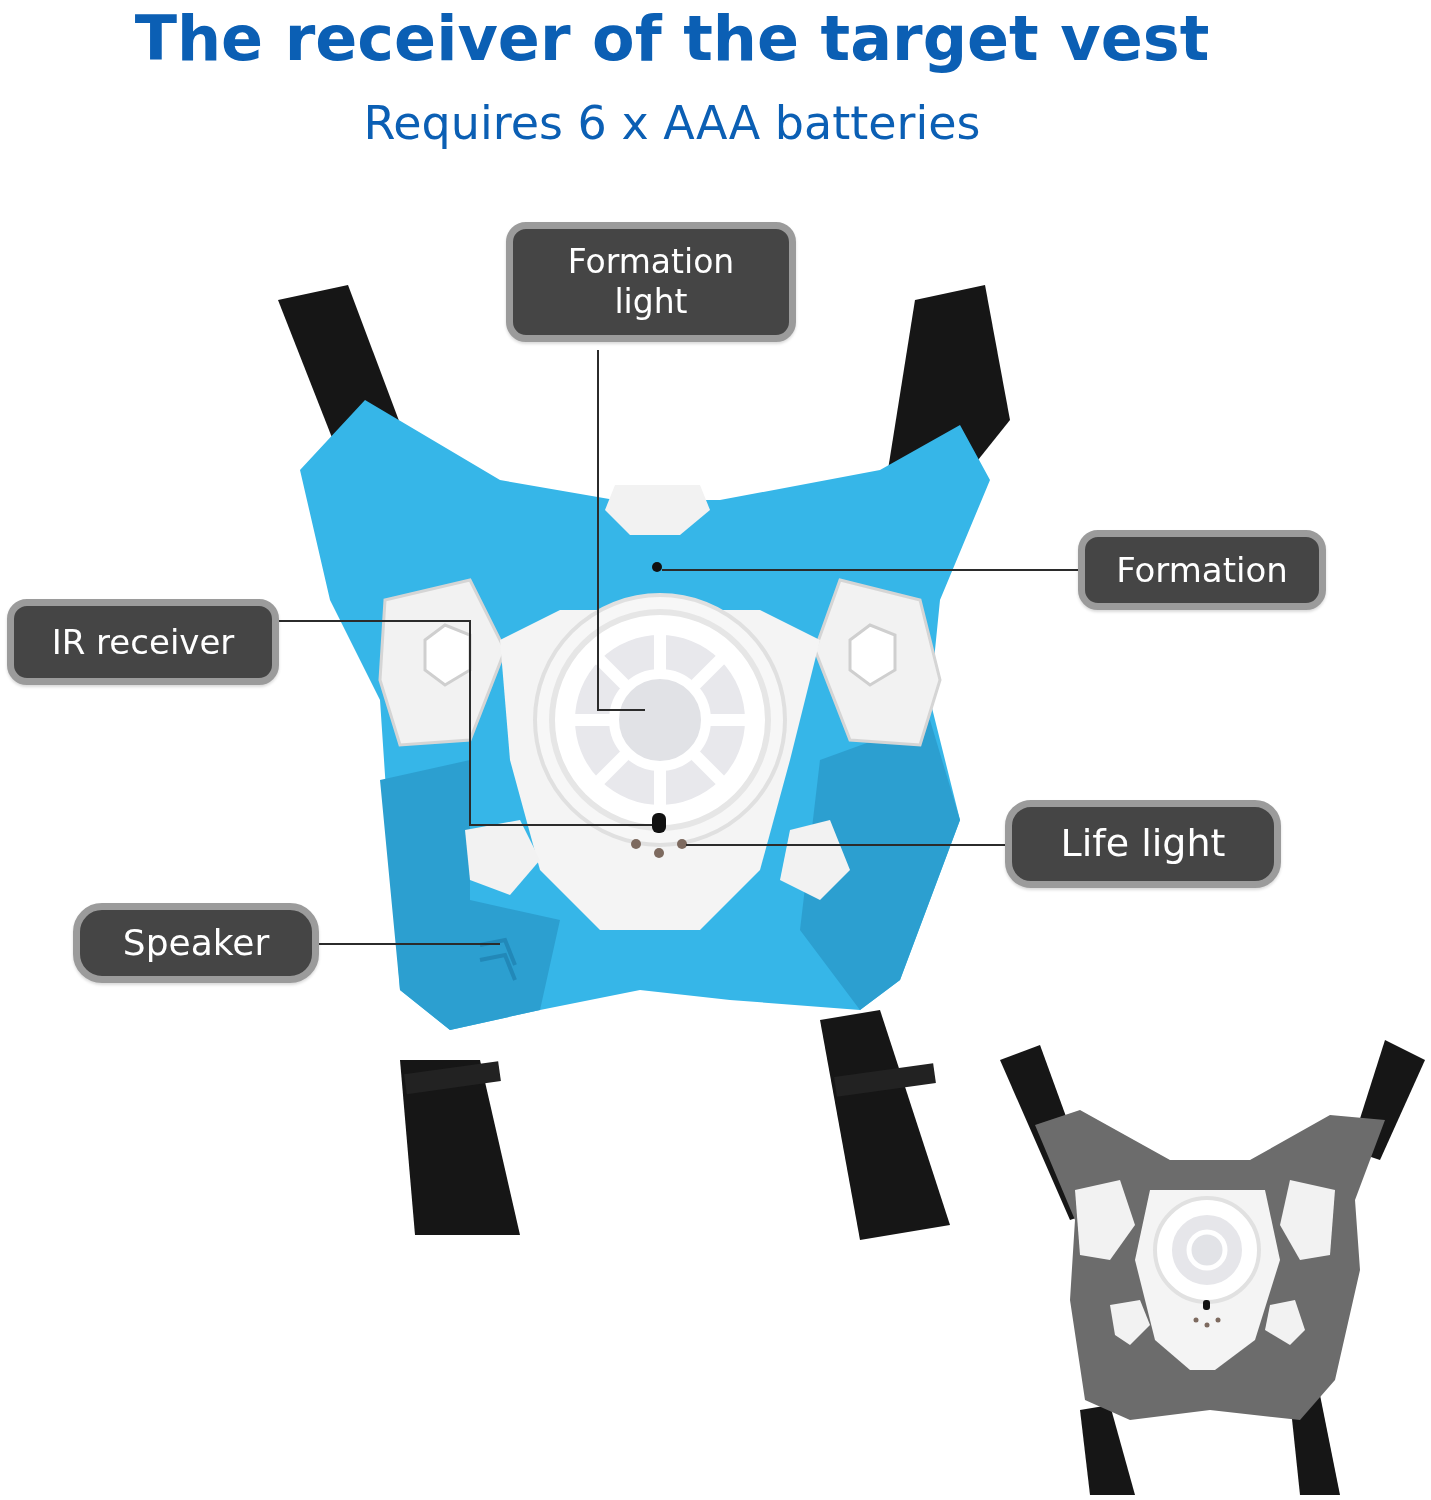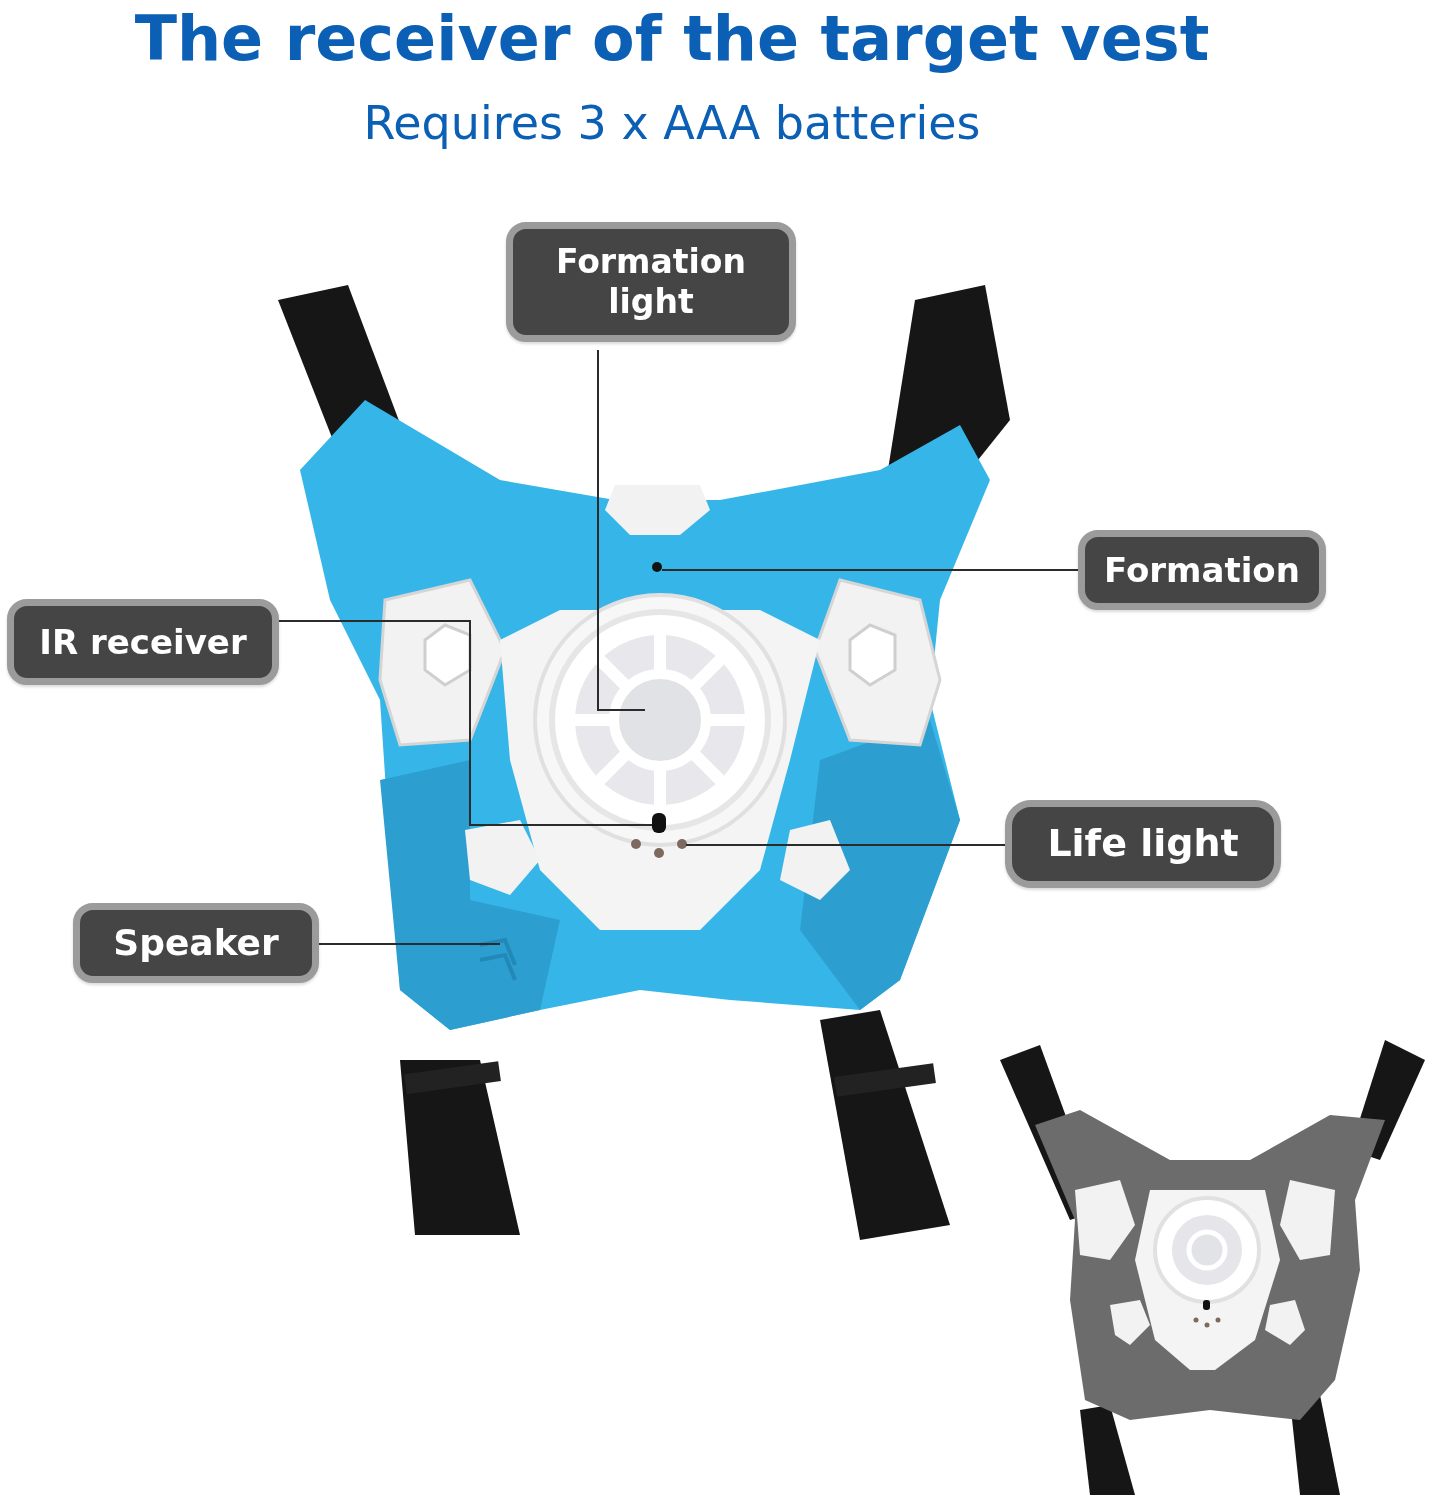--- a/index.html
+++ b/index.html
@@ -5,29 +5,29 @@
   html, body { margin: 0; padding: 0; background: #ffffff; }
   body { width: 1431px; height: 1500px; position: relative; overflow: hidden;
          font-family: "DejaVu Sans", "Liberation Sans", sans-serif; }
   .title { position: absolute; left: 0; width: 1344px; top: 2px; text-align: center;
            font-weight: bold; font-size: 62px; color: #0b5fb4; letter-spacing: 0px; }
   .subtitle { position: absolute; left: 0; width: 1344px; top: 96px; text-align: center;
               font-size: 46px; color: #0b5fb4; }
   svg.art { position: absolute; left: 0; top: 0; }
   .callout { position: absolute; box-sizing: border-box; background: #454545;
              border: 7px solid #9b9b9b; border-radius: 20px; color: #ffffff;
-             font-weight: bold; display: flex; align-items: center; justify-content: center;
+             font-weight: normal; display: flex; align-items: center; justify-content: center;
              text-align: center; font-size: 34px; line-height: 1.2;
              box-shadow: 0 2px 3px rgba(0,0,0,0.15); }
 </style>
 </head>
 <body>
 
 <div class="title">The receiver of the target vest</div>
-<div class="subtitle">Requires 3 x AAA batteries</div>
+<div class="subtitle">Requires 6 x AAA batteries</div>
 
 <svg class="art" width="1431" height="1500" viewBox="0 0 1431 1500">
 
   <g fill="#161616">
     <polygon points="278,300 348,285 440,530 380,560"></polygon>
     <polygon points="915,300 985,285 1010,420 930,520 880,520"></polygon>
     <polygon points="400,1060 480,1060 520,1235 415,1235"></polygon>
     <polygon points="820,1020 880,1010 950,1225 860,1240"></polygon>
     <rect x="405" y="1068" width="95" height="20" fill="#222" transform="rotate(-8 450 1078)"></rect>
     <rect x="835" y="1070" width="100" height="20" fill="#222" transform="rotate(-8 885 1080)"></rect>
@@ -105,15 +105,15 @@
 </div>
 <div class="callout" style="left:1078px; top:530px; width:248px; height:80px;">
   <span>Formation</span>
 </div>
 <div class="callout" style="left:7px; top:578px; width:272px; height:86px;margin-top:21px;">
   <span>IR receiver</span>
 </div>
 <div class="callout" style="left:1005px; top:800px; width:276px; height:88px; font-size:38px;border-radius:26px;">
   <span>Life light</span>
 </div>
-<div class="callout" style="left:73px; top:903px; width:246px; height:80px; font-size:36px;">
+<div class="callout" style="left:73px; top:903px; width:246px; height:80px; font-size:36px;border-radius:29px;">
   <span>Speaker</span>
 </div>
 
 </body></html>

